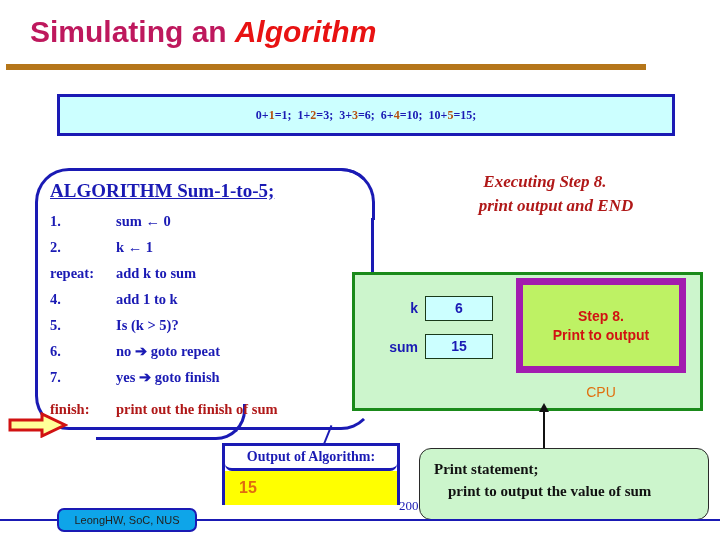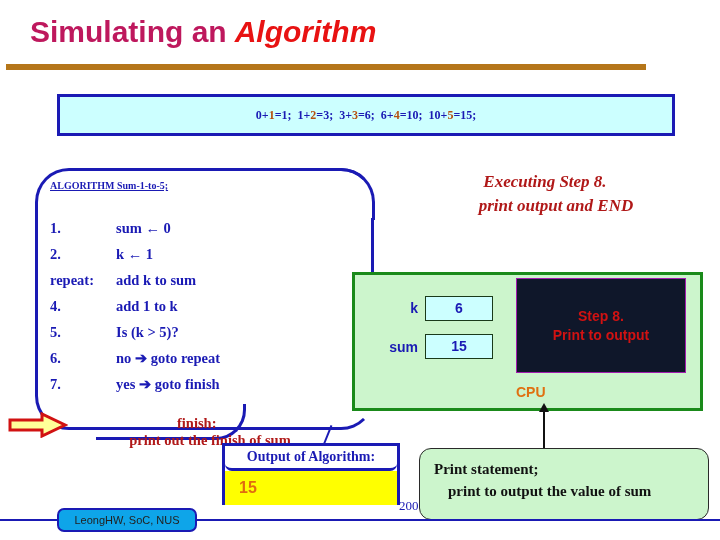--- a/index.html
+++ b/index.html
@@ -101,32 +101,32 @@
   #algo {
     position: absolute;
     left: 50px; top: 180px;
     width: 320px;
     font-size: 14.5px;
     font-weight: bold;
     color: #1a1ab4;
   }
   #algo .hdr {
     text-decoration: underline;
-    margin-bottom: 24px;
-    font-size: 10px;
+    margin-bottom: 6px;
+    font-size: 19px;
   }
   #algo .row {
     display: flex;
     height: 26px;
     align-items: center;
     white-space: nowrap;
   }
   #algo .lbl { width: 66px; flex: none; }
   #algo .txt { }
-  #algo .row.finish { color: #b01818; margin-top: 18px; flex-direction: column; }
+  #algo .row.finish { color: #b01818; margin-top: 6px; }
   #algo .row.finish .lbl { width: 66px; }
 
   
   #finish-arrow {
     position: absolute;
     left: 8px; top: 412px;
     width: 60px; height: 26px;
   }
 
   
@@ -175,43 +175,44 @@
     font-weight: bold;
     color: #1a1ab4;
   }
   #cell-k   { left: 425px; top: 296px; }
   #cell-sum { left: 425px; top: 334px; }
 
   #step-box {
     position: absolute;
     left: 516px; top: 278px;
     width: 170px; height: 95px;
-    background: #0f172a;
-    border: 1px solid #a21caf;
+    background: #bef264;
+    border: 7px solid #a21caf;
     box-sizing: border-box;
     display: flex;
     align-items: center;
     justify-content: center;
   }
   #step-text {
     font-family: "Liberation Sans", sans-serif;
     font-size: 14px;
     font-weight: bold;
     color: #d11212;
     text-align: center;
     line-height: 19px;
     white-space: pre-line;
   }
   #cpu-label {
     position: absolute;
     left: 516px; top: 384px;
     width: 170px;
+    text-align: center;
     font-family: "Liberation Sans", sans-serif;
     font-size: 14px;
-    font-weight: bold;
+    font-weight: normal;
     color: #e07010;
   }
 
   
   #out-box {
     position: absolute;
     left: 222px; top: 443px;
     width: 178px; height: 62px;
     border: 3px solid #1a1ab4;
     box-sizing: border-box;

